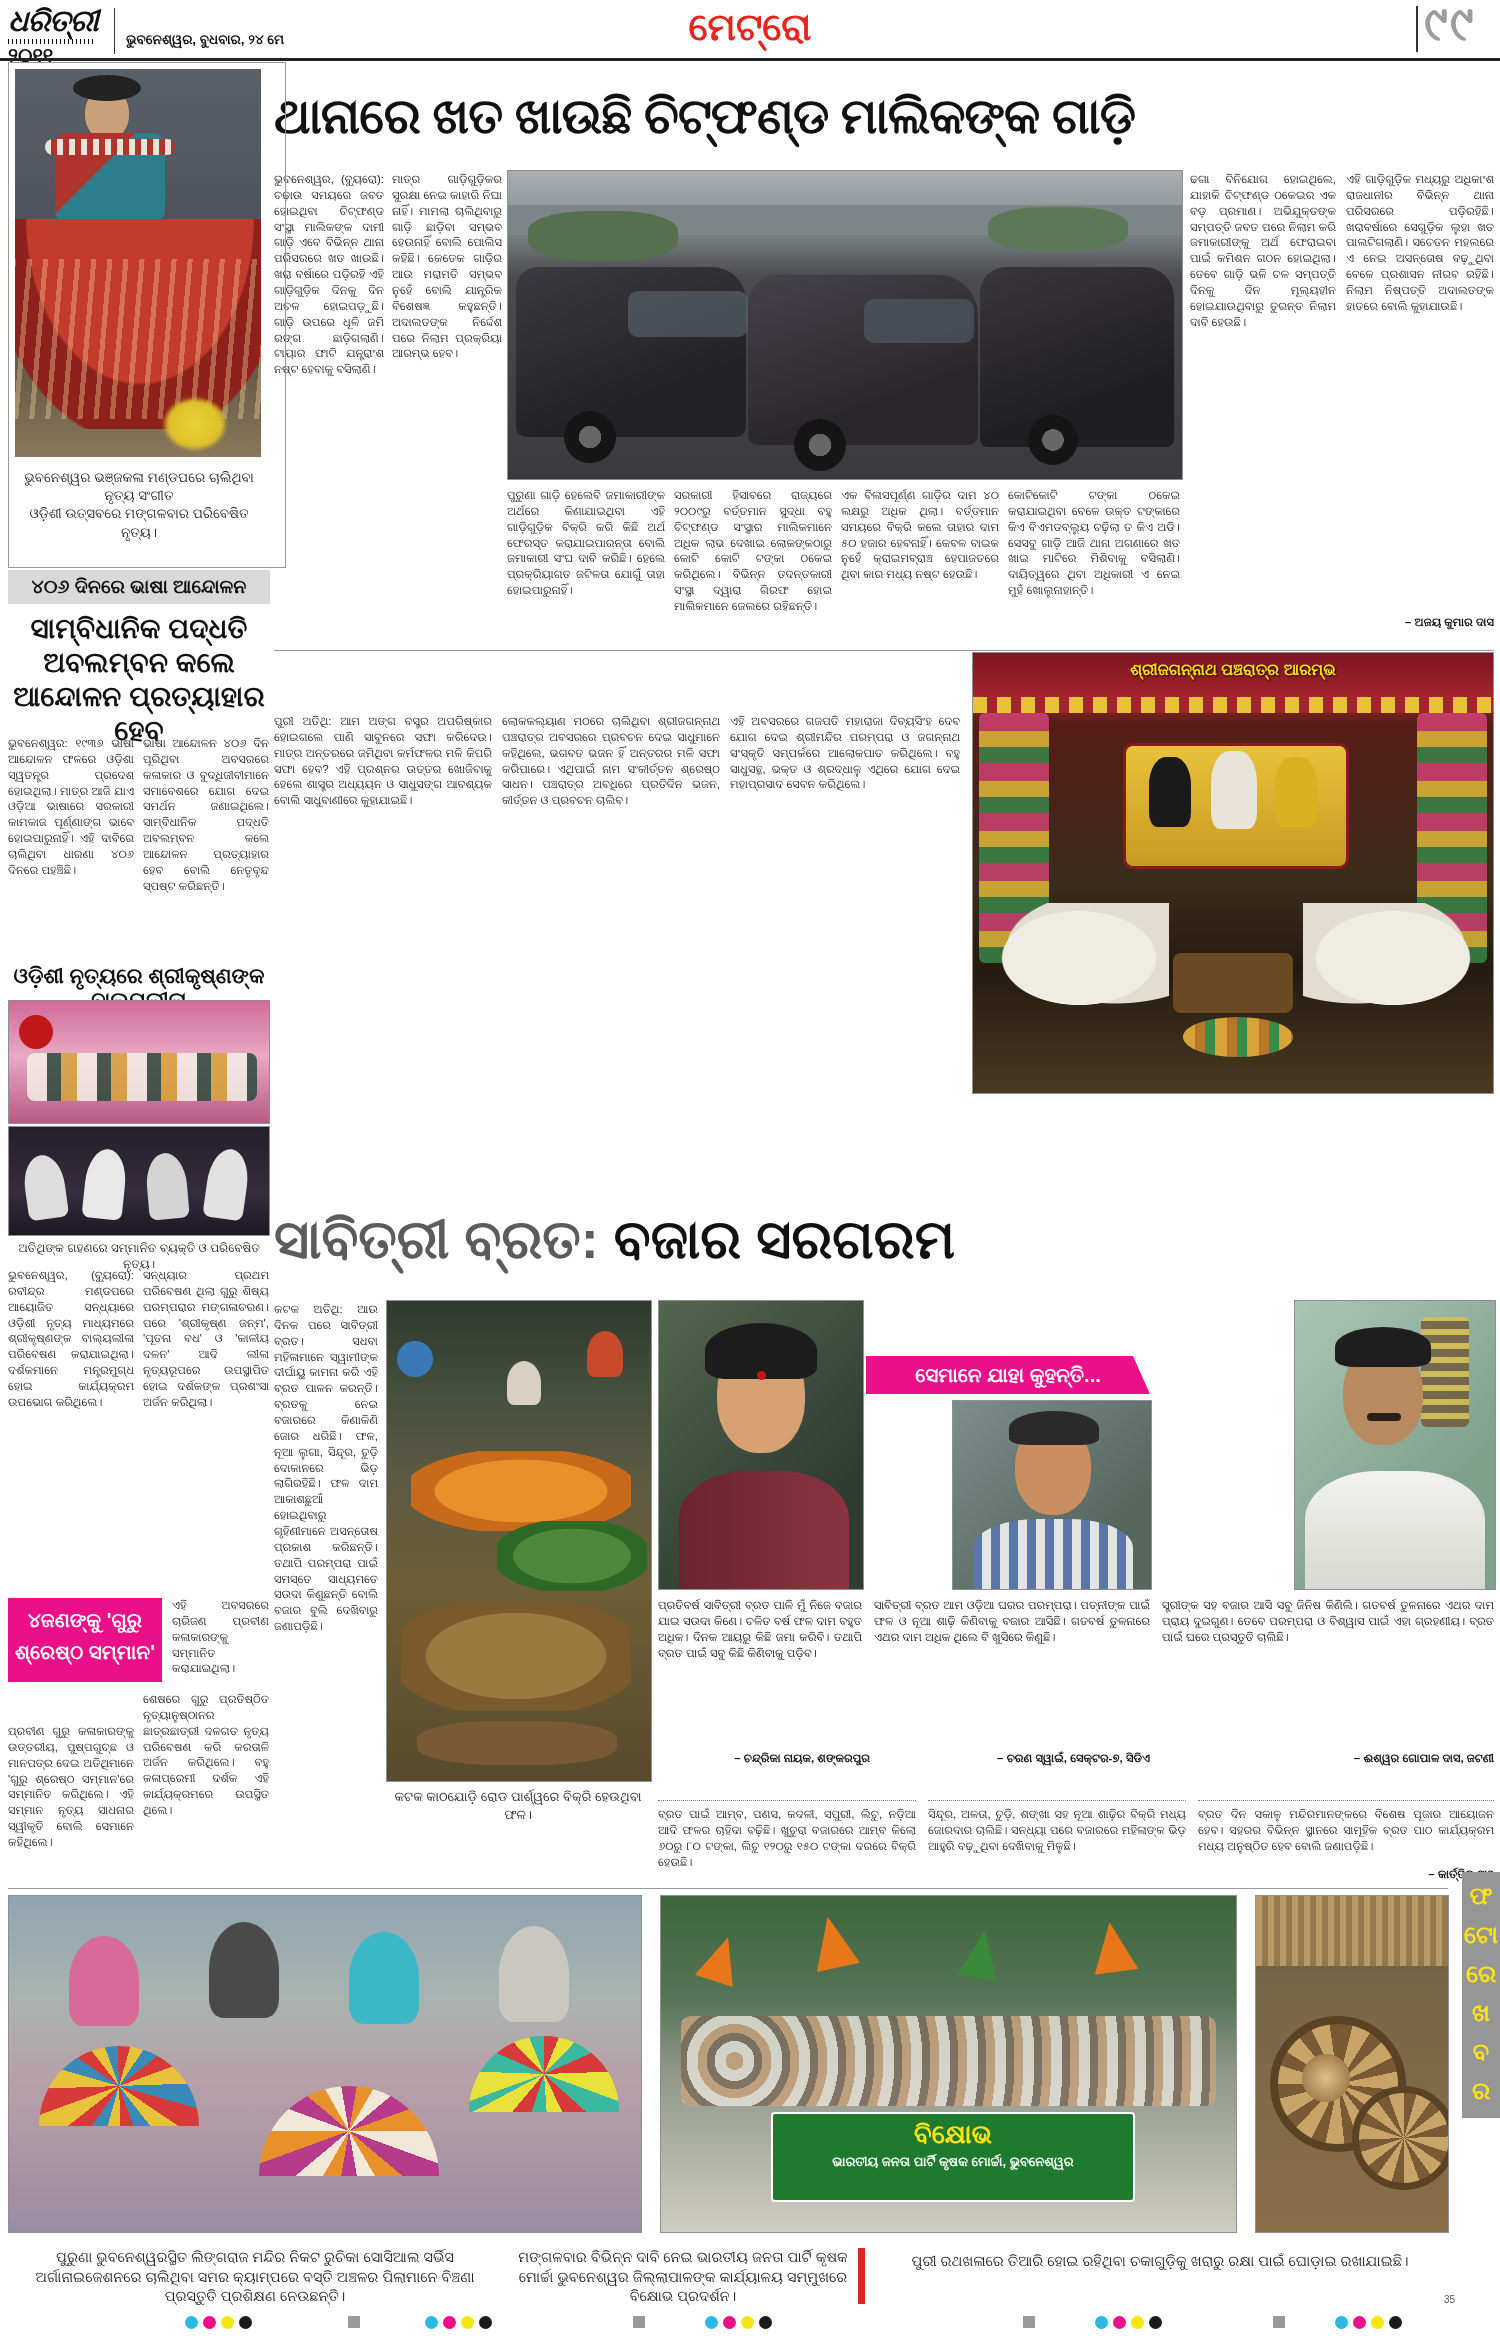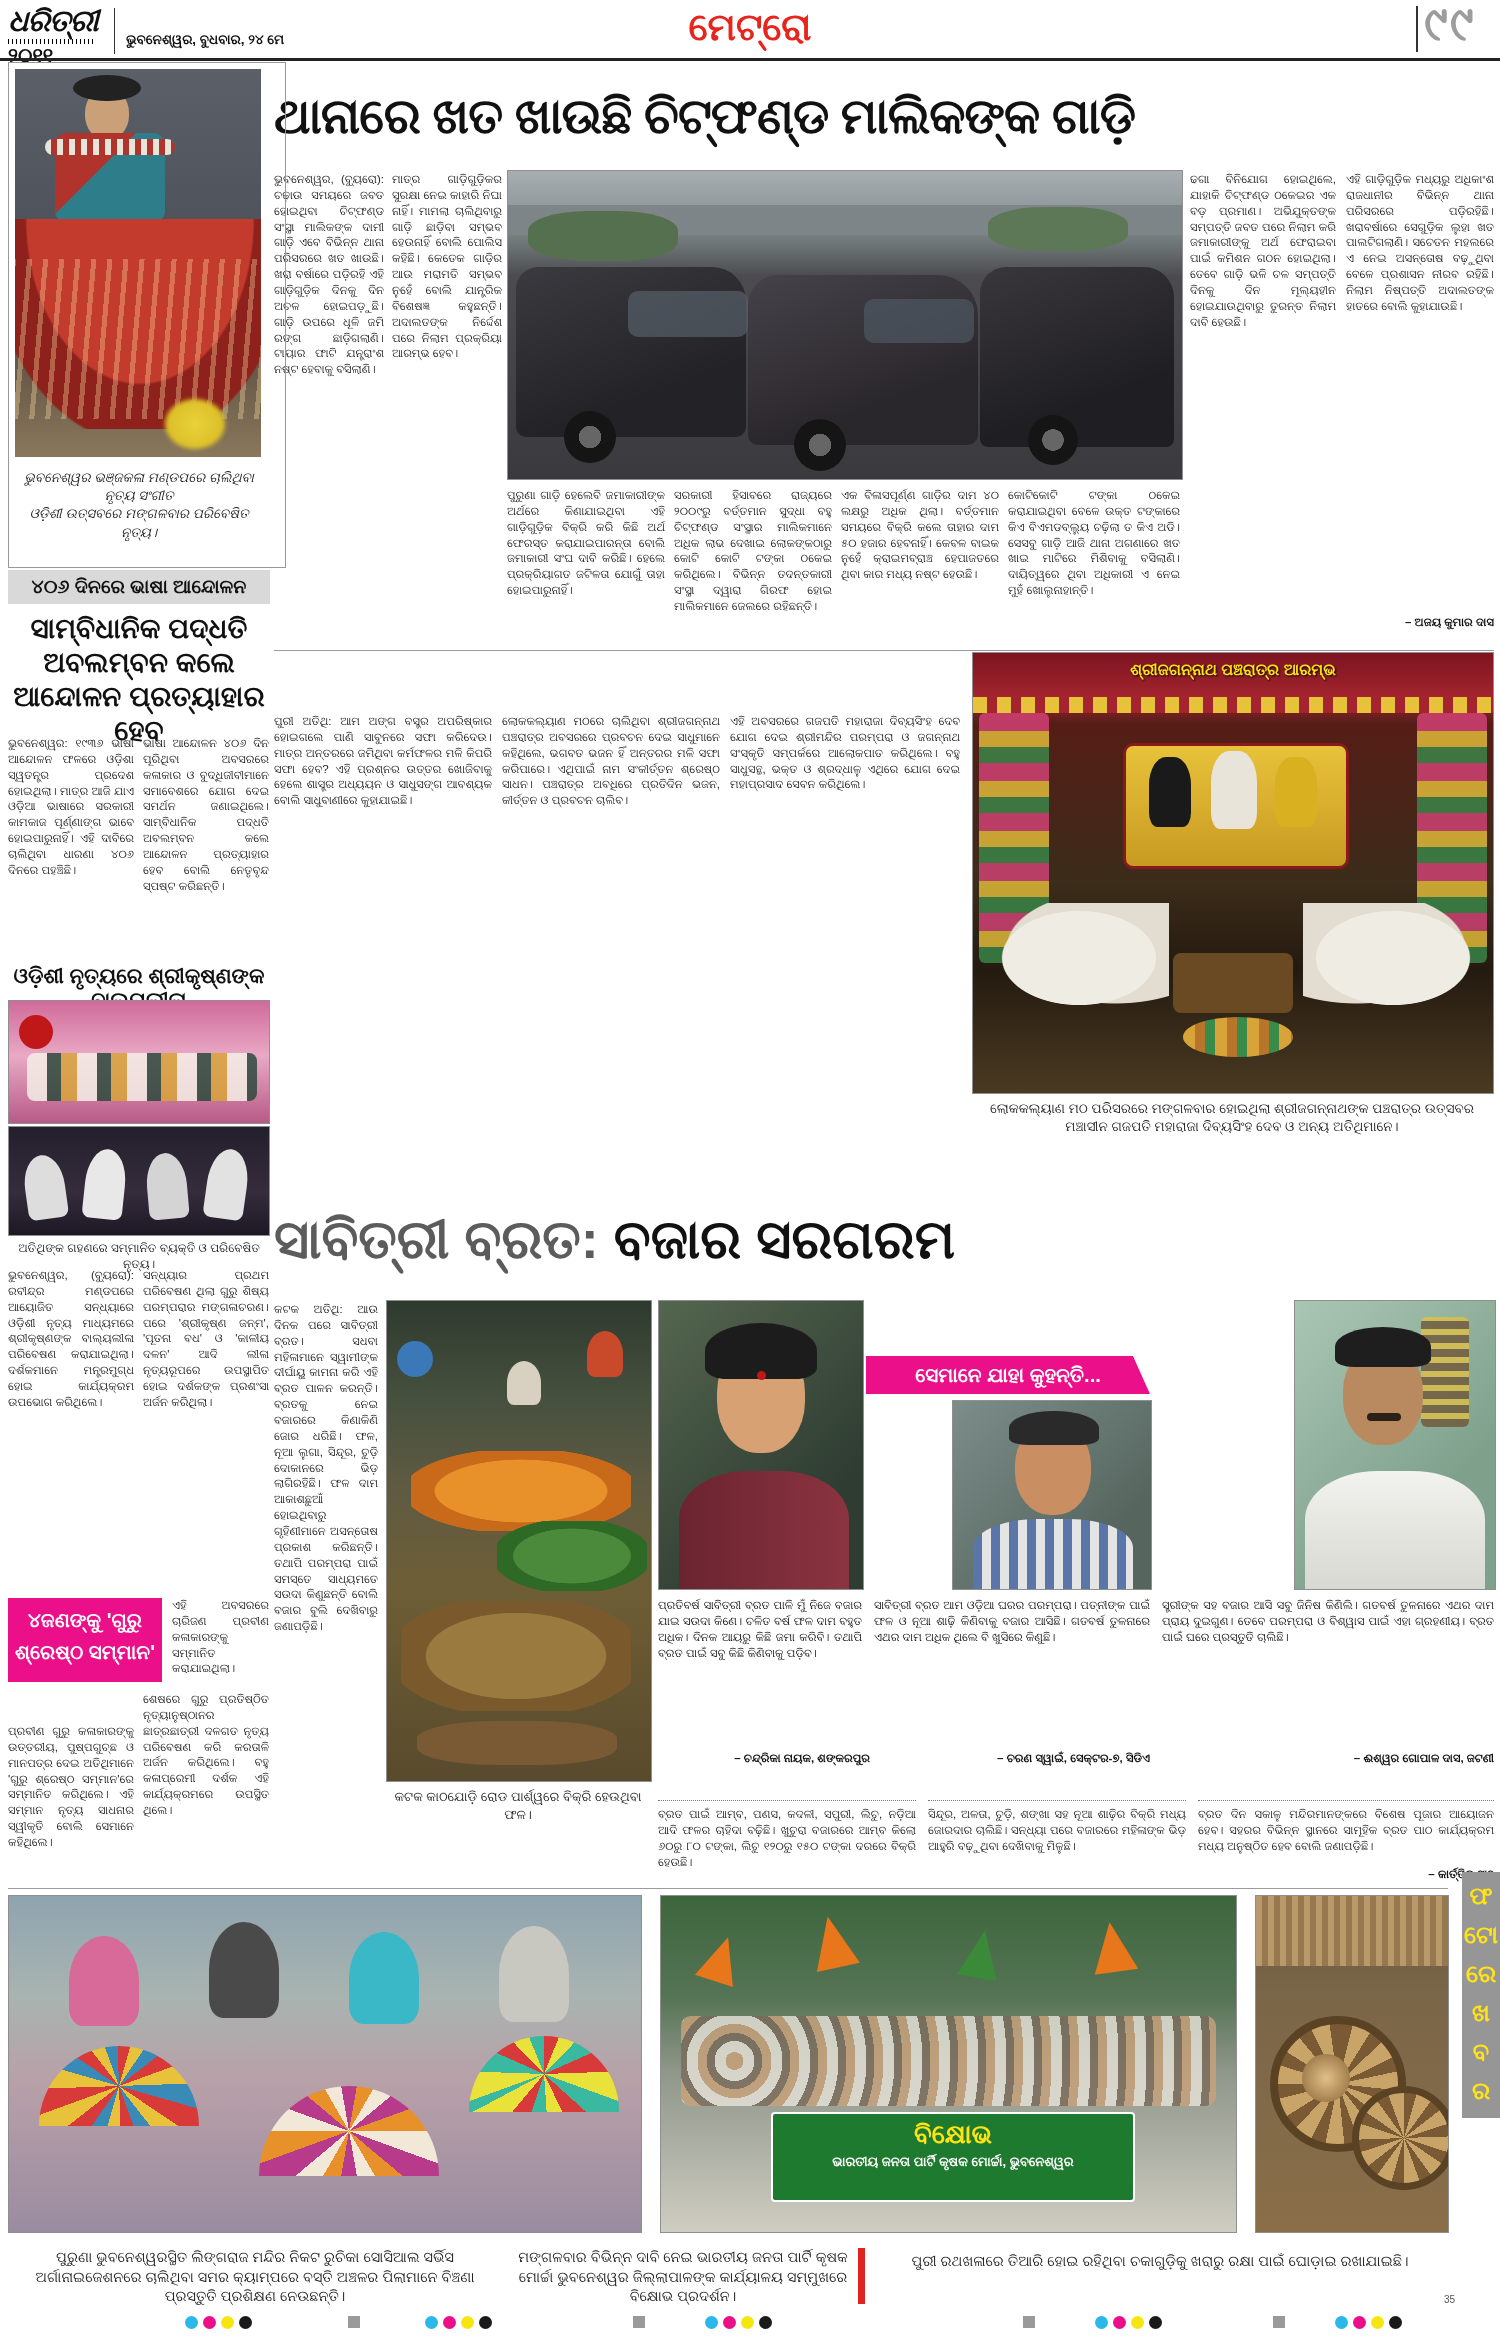--- a/index.html
+++ b/index.html
@@ -74,21 +74,21 @@
   <div class="abs body-txt" style="left:674px;top:488px;width:158px;height:154px;">ସରକାରୀ ହିସାବରେ ରାଜ୍ୟରେ ୨୦୦୯ରୁ ବର୍ତ୍ତମାନ ସୁଦ୍ଧା ବହୁ ଚିଟ୍‌ଫଣ୍ଡ ସଂସ୍ଥାର ମାଲିକମାନେ ଅଧିକ ଲାଭ ଦେଖାଇ ଲୋକଙ୍କଠାରୁ କୋଟି କୋଟି ଟଙ୍କା ଠକେଇ କରିଥିଲେ। ବିଭିନ୍ନ ତଦନ୍ତକାରୀ ସଂସ୍ଥା ଦ୍ୱାରା ଗିରଫ ହୋଇ ମାଲିକମାନେ ଜେଲରେ ରହିଛନ୍ତି।</div>
   <div class="abs body-txt" style="left:841px;top:488px;width:158px;height:154px;">ଏକ ବିଳାସପୂର୍ଣ୍ଣ ଗାଡ଼ିର ଦାମ ୪୦ ଲକ୍ଷରୁ ଅଧିକ ଥିଲା। ବର୍ତ୍ତମାନ ସମୟରେ ବିକ୍ରି କଲେ ତାହାର ଦାମ ୫୦ ହଜାର ହେବନାହିଁ। କେବଳ ବାଇକ ନୁହେଁ କ୍ରାଇମବ୍ରାଞ୍ଚ ହେପାଜତରେ ଥିବା କାର ମଧ୍ୟ ନଷ୍ଟ ହେଉଛି।</div>
   <div class="abs body-txt" style="left:1008px;top:488px;width:172px;height:154px;">କୋଟିକୋଟି ଟଙ୍କା ଠକେଇ କରାଯାଇଥିବା ବେଳେ ଉକ୍ତ ଟଙ୍କାରେ କିଏ ବିଏମଡବ୍ଲ୍ୟୁ ଚଢ଼ିଲା ତ କିଏ ଅଡି। ସେସବୁ ଗାଡ଼ି ଆଜି ଥାନା ଅଗଣାରେ ଖତ ଖାଇ ମାଟିରେ ମିଶିବାକୁ ବସିଲାଣି। ଦାୟିତ୍ୱରେ ଥିବା ଅଧିକାରୀ ଏ ନେଇ ମୁହଁ ଖୋଲୁନାହାନ୍ତି।</div>
 
   <div class="abs body-txt" style="left:1190px;top:172px;width:146px;height:468px;">ଢଗା ବିନିଯୋଗ ହୋଇଥିଲେ, ଯାହାକି ଚିଟ୍‌ଫଣ୍ଡ ଠକେଇର ଏକ ବଡ଼ ପ୍ରମାଣ। ଅଭିଯୁକ୍ତଙ୍କ ସମ୍ପତ୍ତି ଜବତ ପରେ ନିଲାମ କରି ଜମାକାରୀଙ୍କୁ ଅର୍ଥ ଫେରାଇବା ପାଇଁ କମିଶନ ଗଠନ ହୋଇଥିଲା। ତେବେ ଗାଡ଼ି ଭଳି ଚଳ ସମ୍ପତ୍ତି ଦିନକୁ ଦିନ ମୂଲ୍ୟହୀନ ହୋଇଯାଉଥିବାରୁ ତୁରନ୍ତ ନିଲାମ ଦାବି ହେଉଛି।</div>
   <div class="abs body-txt" style="left:1346px;top:172px;width:148px;height:440px;">ଏହି ଗାଡ଼ିଗୁଡ଼ିକ ମଧ୍ୟରୁ ଅଧିକାଂଶ ରାଜଧାନୀର ବିଭିନ୍ନ ଥାନା ପରିସରରେ ପଡ଼ିରହିଛି। ଖରାବର୍ଷାରେ ସେଗୁଡ଼ିକ ଲୁହା ଖତ ପାଲଟିଗଲାଣି। ସଚେତନ ମହଲରେ ଏ ନେଇ ଅସନ୍ତୋଷ ବଢ଼ୁଥିବା ବେଳେ ପ୍ରଶାସନ ନୀରବ ରହିଛି। ନିଲାମ ନିଷ୍ପତ୍ତି ଅଦାଲତଙ୍କ ହାତରେ ବୋଲି କୁହାଯାଉଛି।</div>
   <div class="abs byline" style="left:1346px;top:616px;width:148px;">– ଅଜୟ କୁମାର ଦାସ</div>
 
   <div class="abs thin" style="left:274px;top:650px;width:1220px;height:1px;"></div>
 
-  <div class="abs" style="left:8px;top:62px;width:260px;height:488px;border:1px solid #999;padding:8px;font-style:italic;">
+  <div class="abs" style="left:8px;top:62px;width:260px;height:488px;border:1px solid #999;padding:8px;">
     <div class="ph" style="left:6px;top:6px;width:246px;height:388px;background:linear-gradient(180deg,#5b6068 0%,#4b4f58 52%,#6b5c49 80%,#8a785c 100%);border:none;">
       <div class="dec" style="left:70px;top:18px;width:44px;height:52px;background:#caa078;border-radius:50% 50% 45% 45%;"></div>
       <div class="dec" style="left:58px;top:6px;width:68px;height:26px;background:#222;border-radius:50%;"></div>
       <div class="dec" style="left:40px;top:64px;width:110px;height:90px;background:linear-gradient(135deg,#b0332c 40%,#2d7d8a 41%);border-radius:12px;"></div>
       <div class="dec" style="left:30px;top:70px;width:130px;height:16px;background:repeating-linear-gradient(90deg,#e8e4da 0 6px,#b0332c 6px 12px);border-radius:8px;"></div>
       <div class="dec" style="left:-20px;top:150px;width:290px;height:210px;background:radial-gradient(ellipse at 50% 0%,#c23b2c 0 55%,#8e211c 56% 75%,transparent 76%);"></div>
       <div class="dec" style="left:-20px;top:190px;width:290px;height:160px;background:repeating-linear-gradient(95deg,rgba(255,220,160,.35) 0 5px,transparent 5px 16px);"></div>
       <div class="dec" style="left:150px;top:330px;width:60px;height:50px;background:radial-gradient(circle,#e8d23a,#d7b620);border-radius:50%;filter:blur(2px);"></div>
     </div>
     <div class="cap" style="position:absolute;left:8px;top:406px;width:244px;font-size:13.5px;">
@@ -138,24 +138,20 @@
     <div class="dec" style="left:444px;top:60px;width:70px;height:250px;background:repeating-linear-gradient(180deg,#d8437a 0 18px,#e8c23a 18px 34px,#3a8a4a 34px 50px);opacity:.8;border-radius:6px;"></div>
     <div class="dec" style="left:150px;top:90px;width:220px;height:120px;background:linear-gradient(180deg,#e8c23a,#c89a22);border-radius:10px;border:3px solid #8a1a1a;"></div>
     <div class="dec" style="left:176px;top:104px;width:42px;height:70px;background:#1a1a1a;border-radius:40% 40% 20% 20%;"></div>
     <div class="dec" style="left:238px;top:98px;width:46px;height:78px;background:#e8e4da;border-radius:40% 40% 20% 20%;"></div>
     <div class="dec" style="left:302px;top:104px;width:42px;height:70px;background:#d8b020;border-radius:40% 40% 20% 20%;"></div>
     <div class="dec" style="left:16px;top:250px;width:180px;height:110px;background:radial-gradient(ellipse,#efece4 0 60%,transparent 61%) ,radial-gradient(ellipse at 70% 40%,#e2ddd0 0 60%,transparent 61%);"></div>
     <div class="dec" style="left:330px;top:250px;width:180px;height:110px;background:radial-gradient(ellipse,#efece4 0 60%,transparent 61%),radial-gradient(ellipse at 30% 40%,#e2ddd0 0 60%,transparent 61%);"></div>
     <div class="dec" style="left:200px;top:300px;width:120px;height:60px;background:#6a4a22;border-radius:8px;"></div>
     <div class="dec" style="left:210px;top:364px;width:110px;height:40px;background:repeating-linear-gradient(90deg,#d8a43a 0 12px,#b8762a 12px 22px,#3a8a4a 22px 32px);border-radius:50%;"></div>
     <div class="photo-title abs" style="left:60px;top:8px;width:400px;">ଶ୍ରୀଜଗନ୍ନାଥ ପଞ୍ଚରାତ୍ର ଆରମ୍ଭ</div>
-  </div>
-  <div class="abs cap" style="left:972px;top:1100px;width:520px;font-size:13.5px;">
-    <span>ଲୋକକଲ୍ୟାଣ ମଠ ପରିସରରେ ମଙ୍ଗଳବାର ହୋଇଥିଲା ଶ୍ରୀଜଗନ୍ନାଥଙ୍କ ପଞ୍ଚରାତ୍ର ଉତ୍ସବର</span><br>
-    <span>ମଞ୍ଚାସୀନ ଗଜପତି ମହାରାଜା ଦିବ୍ୟସିଂହ ଦେବ ଓ ଅନ୍ୟ ଅତିଥିମାନେ।</span>
   </div>
 
   <div class="abs h-sav" style="left:274px;top:1208px;width:1222px;">
     <span class="gray">ସାବିତ୍ରୀ ବ୍ରତ:</span>
     <span>ବଜାର ସରଗରମ</span>
   </div>
 
   <div class="abs body-txt" style="left:274px;top:1302px;width:104px;height:580px;">କଟକ ଅତିଥି: ଆଉ ଦିନକ ପରେ ସାବିତ୍ରୀ ବ୍ରତ। ସଧବା ମହିଳାମାନେ ସ୍ୱାମୀଙ୍କ ଦୀର୍ଘାୟୁ କାମନା କରି ଏହି ବ୍ରତ ପାଳନ କରନ୍ତି। ବ୍ରତକୁ ନେଇ ବଜାରରେ କିଣାକିଣି ଜୋର ଧରିଛି। ଫଳ, ନୂଆ ଲୁଗା, ସିନ୍ଦୂର, ଚୁଡ଼ି ଦୋକାନରେ ଭିଡ଼ ଲାଗିରହିଛି। ଫଳ ଦାମ ଆକାଶଛୁଆଁ ହୋଇଥିବାରୁ ଗୃହିଣୀମାନେ ଅସନ୍ତୋଷ ପ୍ରକାଶ କରିଛନ୍ତି। ତଥାପି ପରମ୍ପରା ପାଇଁ ସମସ୍ତେ ସାଧ୍ୟମତେ ସଉଦା କିଣୁଛନ୍ତି ବୋଲି ବଜାର ବୁଲି ଦେଖିବାରୁ ଜଣାପଡ଼ିଛି।</div>
 
   <div class="ph" style="left:386px;top:1300px;width:264px;height:480px;background:linear-gradient(180deg,#2e3a2e 0%,#46503e 20%,#5e5a42 38%,#6e5e36 60%,#584a2c 100%);">

